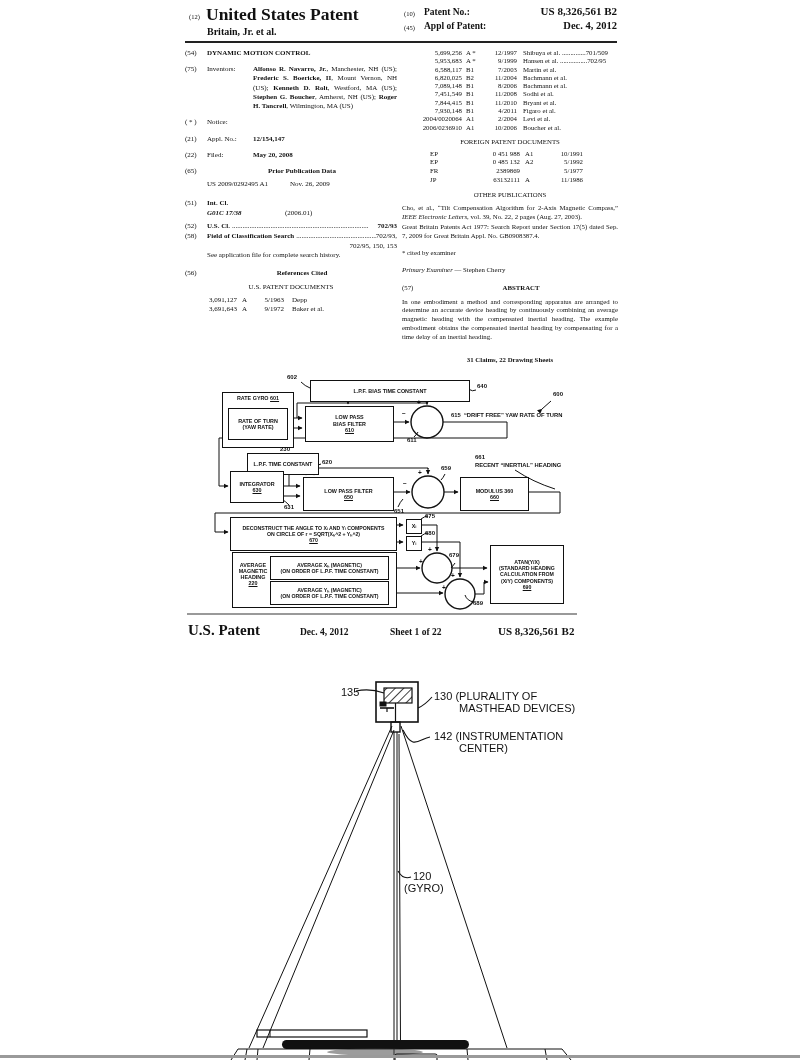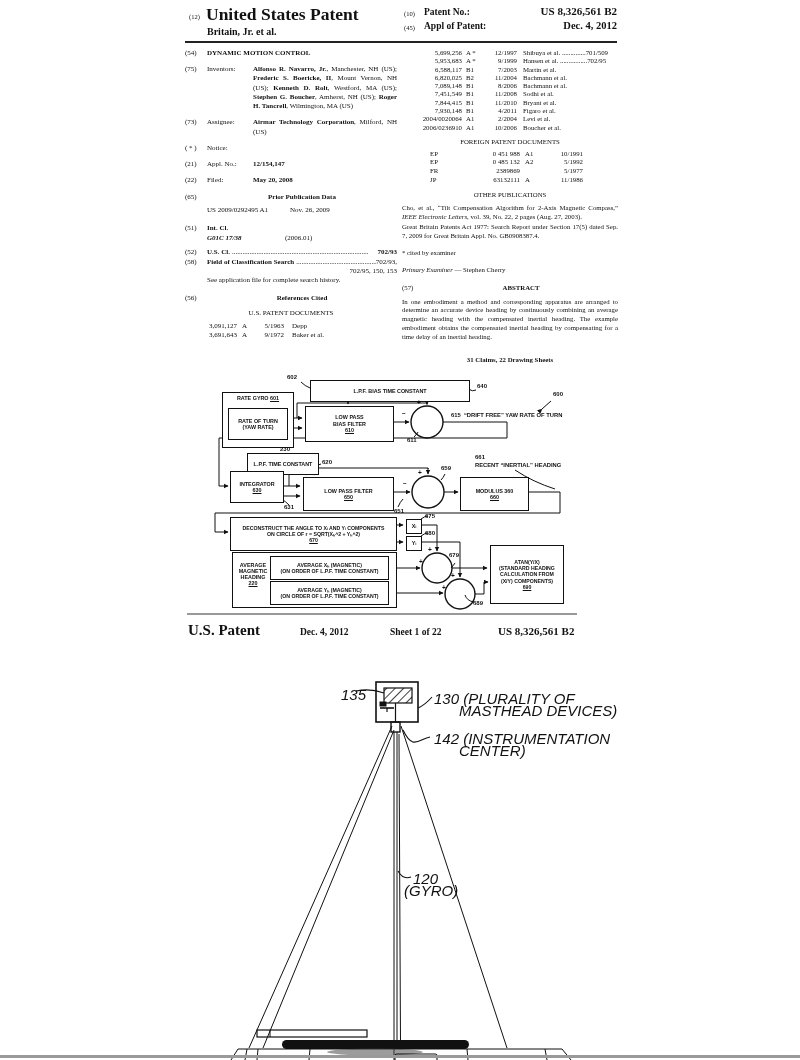--- a/index.html
+++ b/index.html
@@ -46,22 +46,22 @@
         font-size:5.4px;font-weight:bold;line-height:1.18;color:#111;}
   .dthin{border-width:1px;}
   .u{text-decoration:underline;}
   .dnum{position:absolute;font-size:6px;font-weight:bold;white-space:pre;color:#111;}
   .dlab{position:absolute;font-size:5.8px;font-weight:bold;white-space:pre;color:#111;}
   .sign{position:absolute;font-size:6.5px;font-weight:bold;color:#111;}
   
   #pg-divider{position:absolute;left:187px;top:613px;width:390px;height:1.5px;background:#999;}
   #p2hdr{position:absolute;left:0;top:620px;width:800px;height:26px;}
   #fig1 svg{position:absolute;left:0;top:650px;}
-  .figlab{position:absolute;font-family:"Liberation Sans",sans-serif;font-size:15px;
-          color:#111;white-space:pre;font-style:italic;}
+  .figlab{position:absolute;font-family:"Liberation Sans",sans-serif;font-size:11px;
+          color:#111;white-space:pre;}
   #waterline{position:absolute;left:0;top:1055px;width:800px;height:2.5px;background:#9a9a9a;}
 </style>
 </head>
 <body>
 
 <div id="page">
 
   <span class="abs tagsmall" style="left:189px;top:13px;">(12)</span>
   <span class="abs b" style="left:206px;top:4px;font-size:17.5px;">United States Patent</span>
   <span class="abs b" style="left:207px;top:26px;font-size:10px;">Britain, Jr. et al.</span>
@@ -75,25 +75,20 @@
 
   <div id="col-left">
     <div class="lrow">
       <span class="tag">(54)</span>
       <span class="b">DYNAMIC MOTION CONTROL</span>
     </div>
     <div class="lrow">
       <span class="tag">(75)</span>
       <span class="lbl">Inventors:</span>
       <span class="val"><span class="b">Alfonso R. Navarro, Jr.</span><span>, Manchester, NH (US); </span><span class="b">Frederic S. Boericke, II</span><span>, Mount Vernon, NH (US); </span><span class="b">Kenneth D. Rolt</span><span>, Westford, MA (US); </span><span class="b">Stephen G. Boucher</span><span>, Amherst, NH (US); </span><span class="b">Roger H. Tancrell</span><span>, Wilmington, MA (US)</span></span>
-    </div>
-    <div class="lrow">
-      <span class="tag">(73)</span>
-      <span class="lbl">Assignee:</span>
-      <span class="val"><span class="b">Airmar Technology Corporation</span><span>, Milford, NH (US)</span></span>
     </div>
     <div class="lrow">
       <span class="tag">( * )</span>
       <span class="lbl">Notice:</span>
     </div>
     <div class="lrow">
       <span class="tag">(21)</span>
       <span class="lbl">Appl. No.:</span>
       <span class="val b">12/154,147</span>
     </div>

